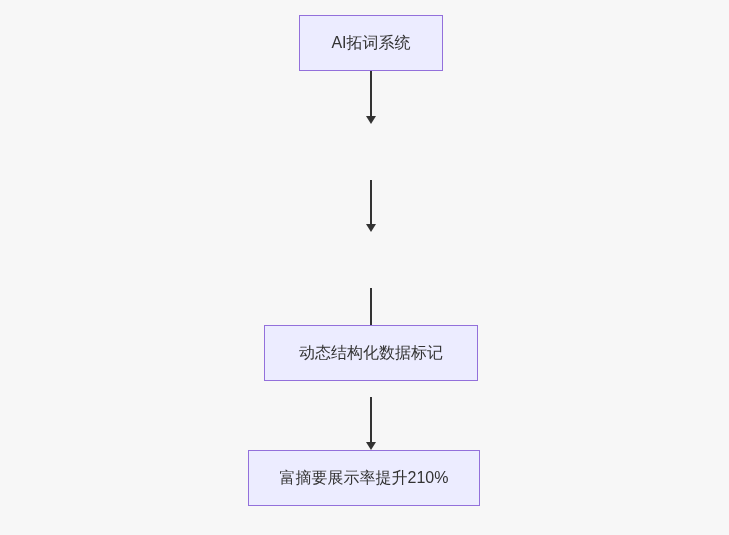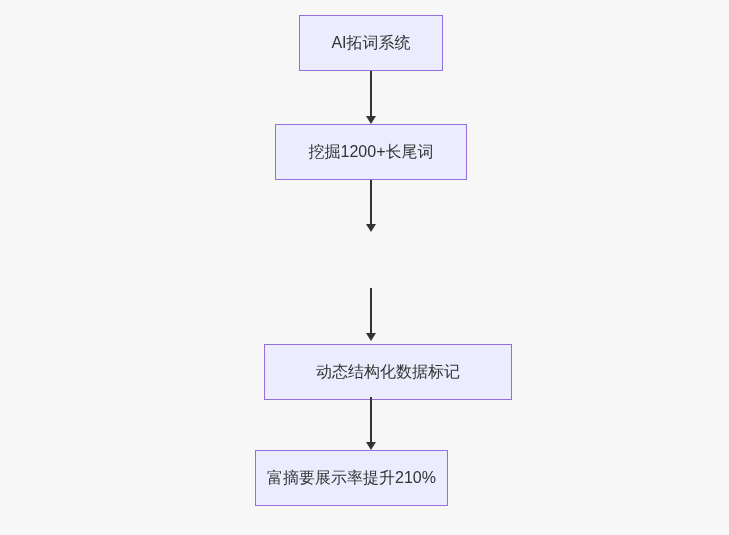--- a/index.html
+++ b/index.html
@@ -29,22 +29,22 @@
     font-size: 16px;
     display: flex;
     align-items: center;
     justify-content: center;
     text-align: center;
     white-space: nowrap;
   }
   .node-1 { left: 299px; top: 15px;  width: 144px; }
   .node-2 { left: 275px; top: 124px; width: 192px; }
   .node-3 { left: 260px; top: 232px; width: 222px; }
-  .node-4 { left: 264px; top: 344px; width: 248px; }
-  .node-5 { left: 255px; top: 450px; width: 193px; }
+  .node-4 { left: 264px; top: 325px; width: 214px; }
+  .node-5 { left: 248px; top: 450px; width: 232px; }
 
   .edge {
     position: absolute;
     left: 366px;
     width: 10px;
   }
   .edge-1 { top: 71px;  height: 53px; }
   .edge-2 { top: 180px; height: 52px; }
   .edge-3 { top: 288px; height: 53px; }
   .edge-4 { top: 397px; height: 53px; }
@@ -68,21 +68,20 @@
 
 <div class="canvas">
 
   <div class="node node-1">AI拓词系统</div>
 
   <div class="edge edge-1">
     <div class="line"></div>
     <div class="arrowhead"></div>
   </div>
 
-  <div class="node node-2">挖掘1200+长尾词</div>
 
   <div class="edge edge-2">
     <div class="line"></div>
     <div class="arrowhead"></div>
   </div>
 
 
   <div class="edge edge-3">
     <div class="line"></div>
     <div class="arrowhead"></div>

